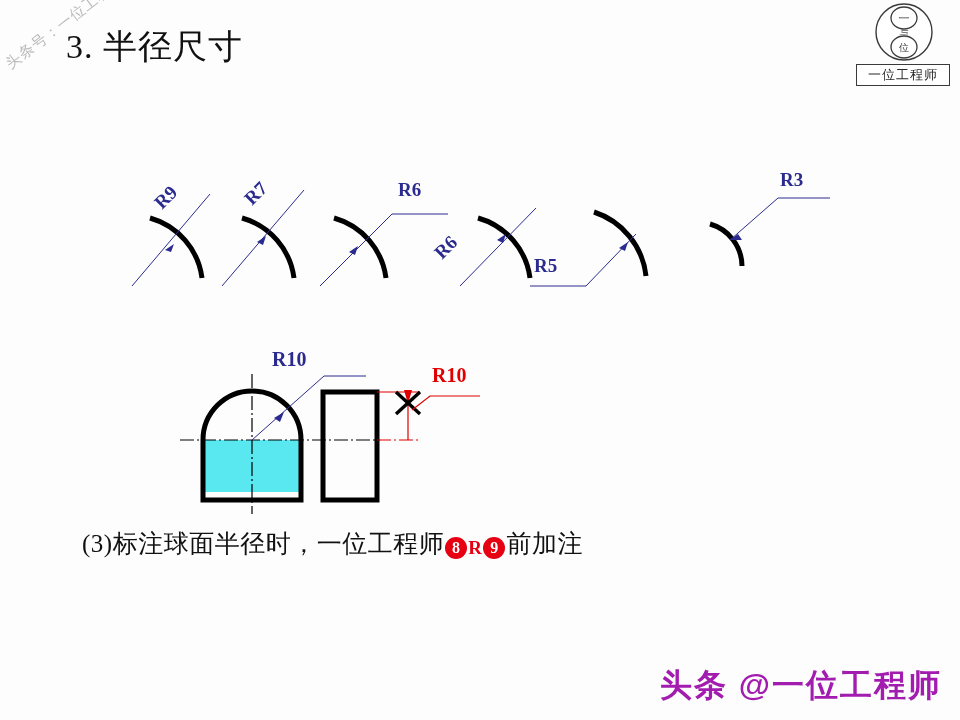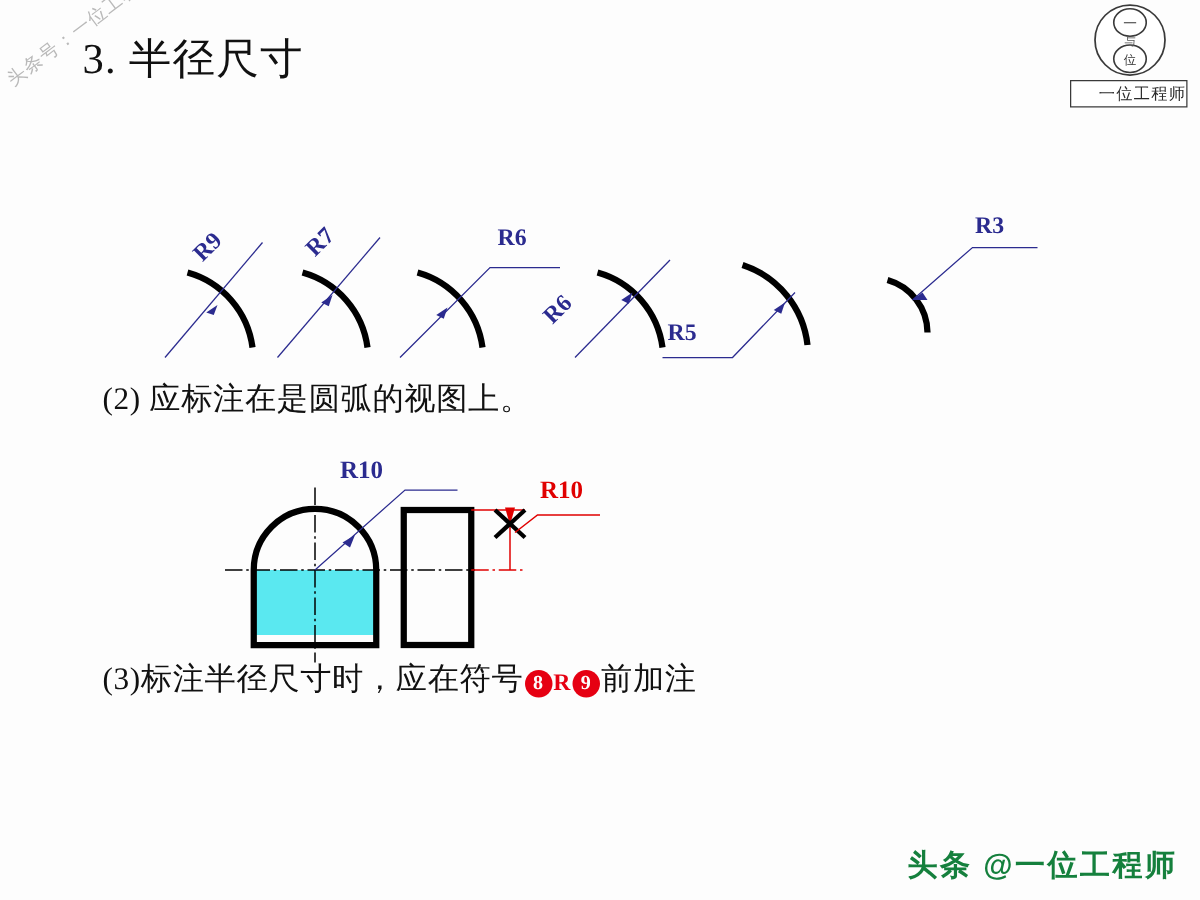--- a/index.html
+++ b/index.html
@@ -36,23 +36,23 @@
     transform-origin: 0 0;
     white-space: nowrap;
     letter-spacing: 1px;
     user-select: none;
   }
   .wm-bottom {
     position: absolute;
     right: 18px;
     bottom: 12px;
     font-family: "Liberation Sans", "DejaVu Sans", sans-serif;
-    font-size: 24px;
-    font-weight: bold;
-    color: #15803d;
+    font-size: 32px;
+    font-weight: bold;
+    color: #a21caf;
     letter-spacing: 2px;
     white-space: nowrap;
     margin-top: 45px;
   }
 
   
   .logo {
     position: absolute;
     right: 8px;
     top: 2px;
@@ -64,21 +64,21 @@
     position: absolute;
     left: 0;
     top: 62px;
     width: 94px;
     height: 22px;
     border: 1px solid #3a3a3a;
     box-sizing: border-box;
     font-family: "Liberation Sans", "DejaVu Sans", sans-serif;
     font-size: 13px;
     color: #2a2a2a;
-    text-align: right;
+    text-align: center;
     line-height: 20px;
     letter-spacing: 1px;
     background: #fff;
   }
 
   
   .title {
     position: absolute;
     left: 52px;
     top: 24px;
@@ -136,21 +136,21 @@
   .figure-arcs {
     position: absolute;
     left: 130px;
     top: 168px;
     width: 700px;
     height: 122px;
   }
   .figure-views {
     position: absolute;
     left: 180px;
-    top: 368px;
+    top: 352px;
     width: 340px;
     height: 165px;
     text-align: right;
   }
   svg { overflow: visible; }
   .arc-path {
     fill: none;
     stroke: #000000;
     stroke-width: 5;
     stroke-linecap: butt;
@@ -260,24 +260,20 @@
 
       <g>
         <path class="arc-path" d="M 580 56 A 44 44 0 0 1 612 98"></path>
         <path class="leader" d="M 600 72 L 648 30 L 700 30"></path>
         <polygon fill="#2b2b8f" points="600,72 608,66 612,72"></polygon>
         <text class="lbl" x="650" y="18">R3</text>
       </g>
     </svg>
   </div>
 
-  <div class="para p2">
-    <span>(2)</span>
-    <span>应标注在是圆弧的视图上。</span>
-  </div>
 
   <div class="figure-views">
     <svg width="340" height="165" viewBox="0 0 340 165">
 
       <g>
         <rect class="fill-cyan" x="23" y="88" width="98" height="52"></rect>
         <path class="outline" d="M 23 148 L 23 88 A 49 49 0 0 1 121 88 L 121 148 L 23 148 Z"></path>
         <line class="centerline" x1="0" y1="88" x2="200" y2="88"></line>
         <line class="centerline" x1="72" y1="22" x2="72" y2="162"></line>
         <path class="leader" d="M 72 88 L 144 24 L 186 24"></path>
@@ -296,18 +292,18 @@
         <polygon fill="#e00000" points="228,52 224,38 232,38"></polygon>
         <line class="xmark" x1="216" y1="40" x2="240" y2="62"></line>
         <line class="xmark" x1="240" y1="40" x2="216" y2="62"></line>
         <path class="redline" d="M 232 58 L 250 44 L 300 44"></path>
         <text class="lbl-red" x="252" y="30">R10</text>
       </g>
     </svg>
   </div>
 
   <div class="para p3">
-    <span>(3)</span><span>标注半径尺寸时，应在符号</span><span class="sym"><span class="cnum">8</span><span class="rlet">R</span><span class="cnum">9</span></span><span>前加注</span>
+    <span>(3)</span><span>标注球面半径时，一位工程师</span><span class="sym"><span class="cnum">8</span><span class="rlet">R</span><span class="cnum">9</span></span><span>前加注</span>
   </div>
 
   <div class="wm-bottom">头条 @一位工程师</div>
 
 </div>
 
 </body></html>

